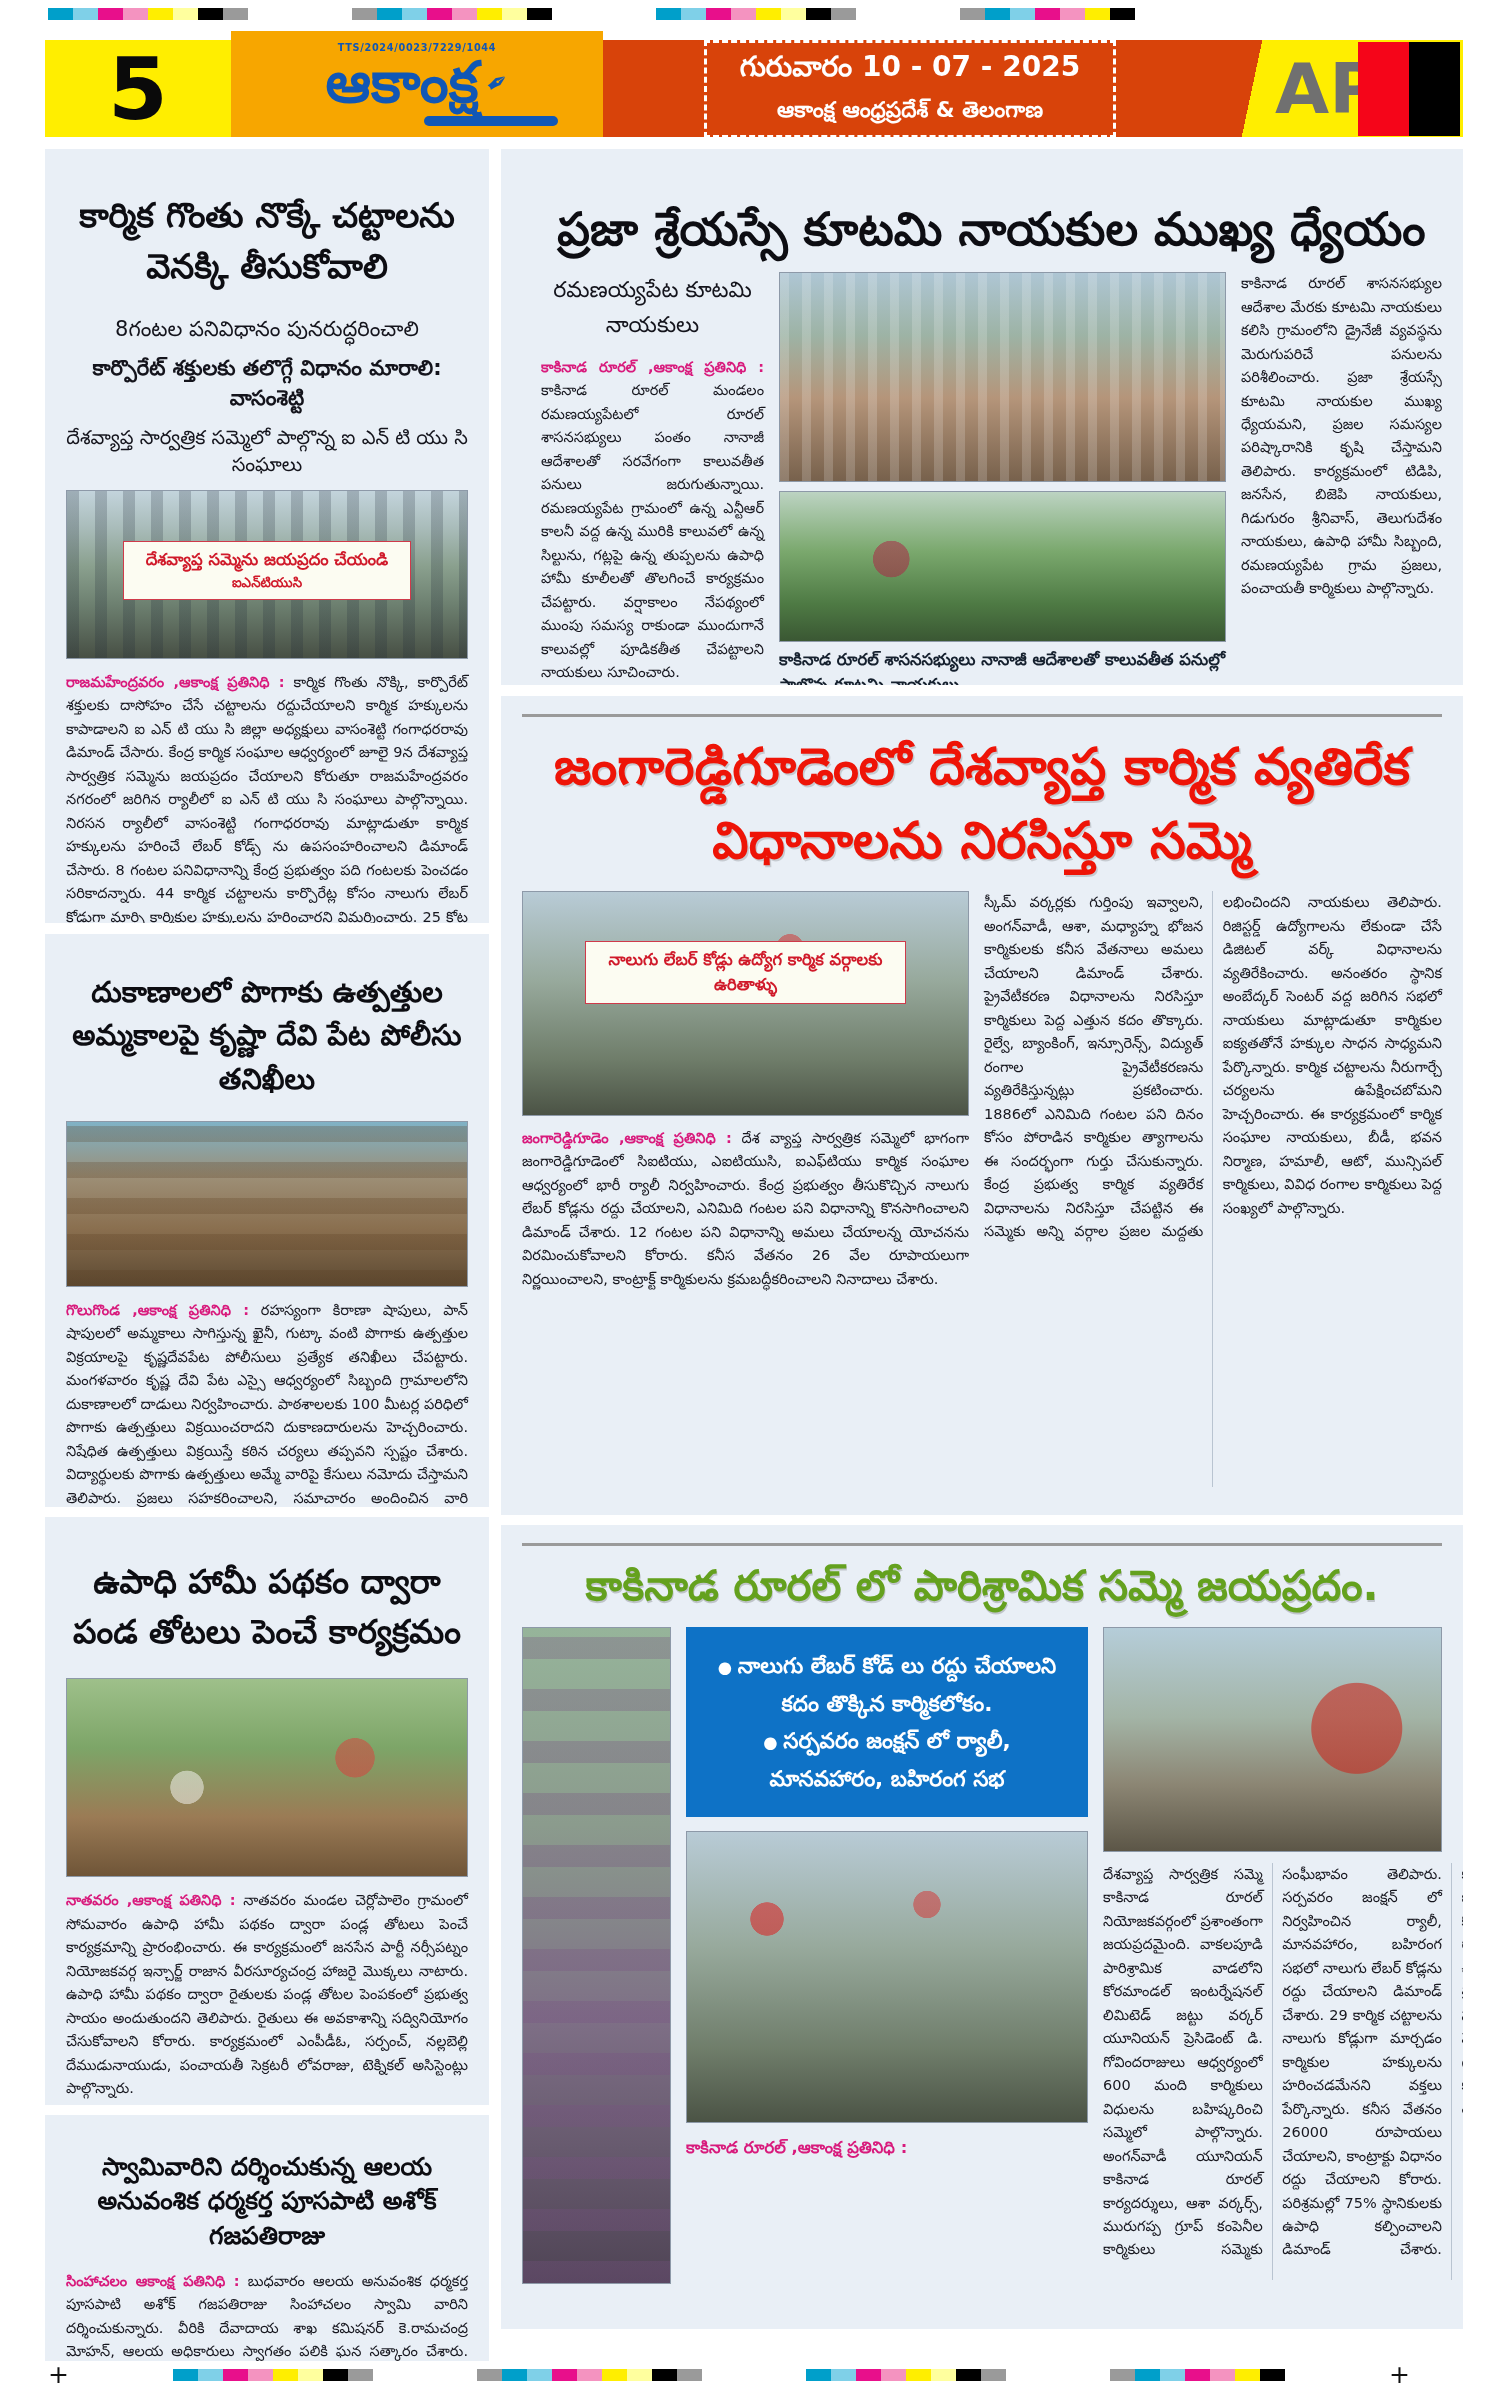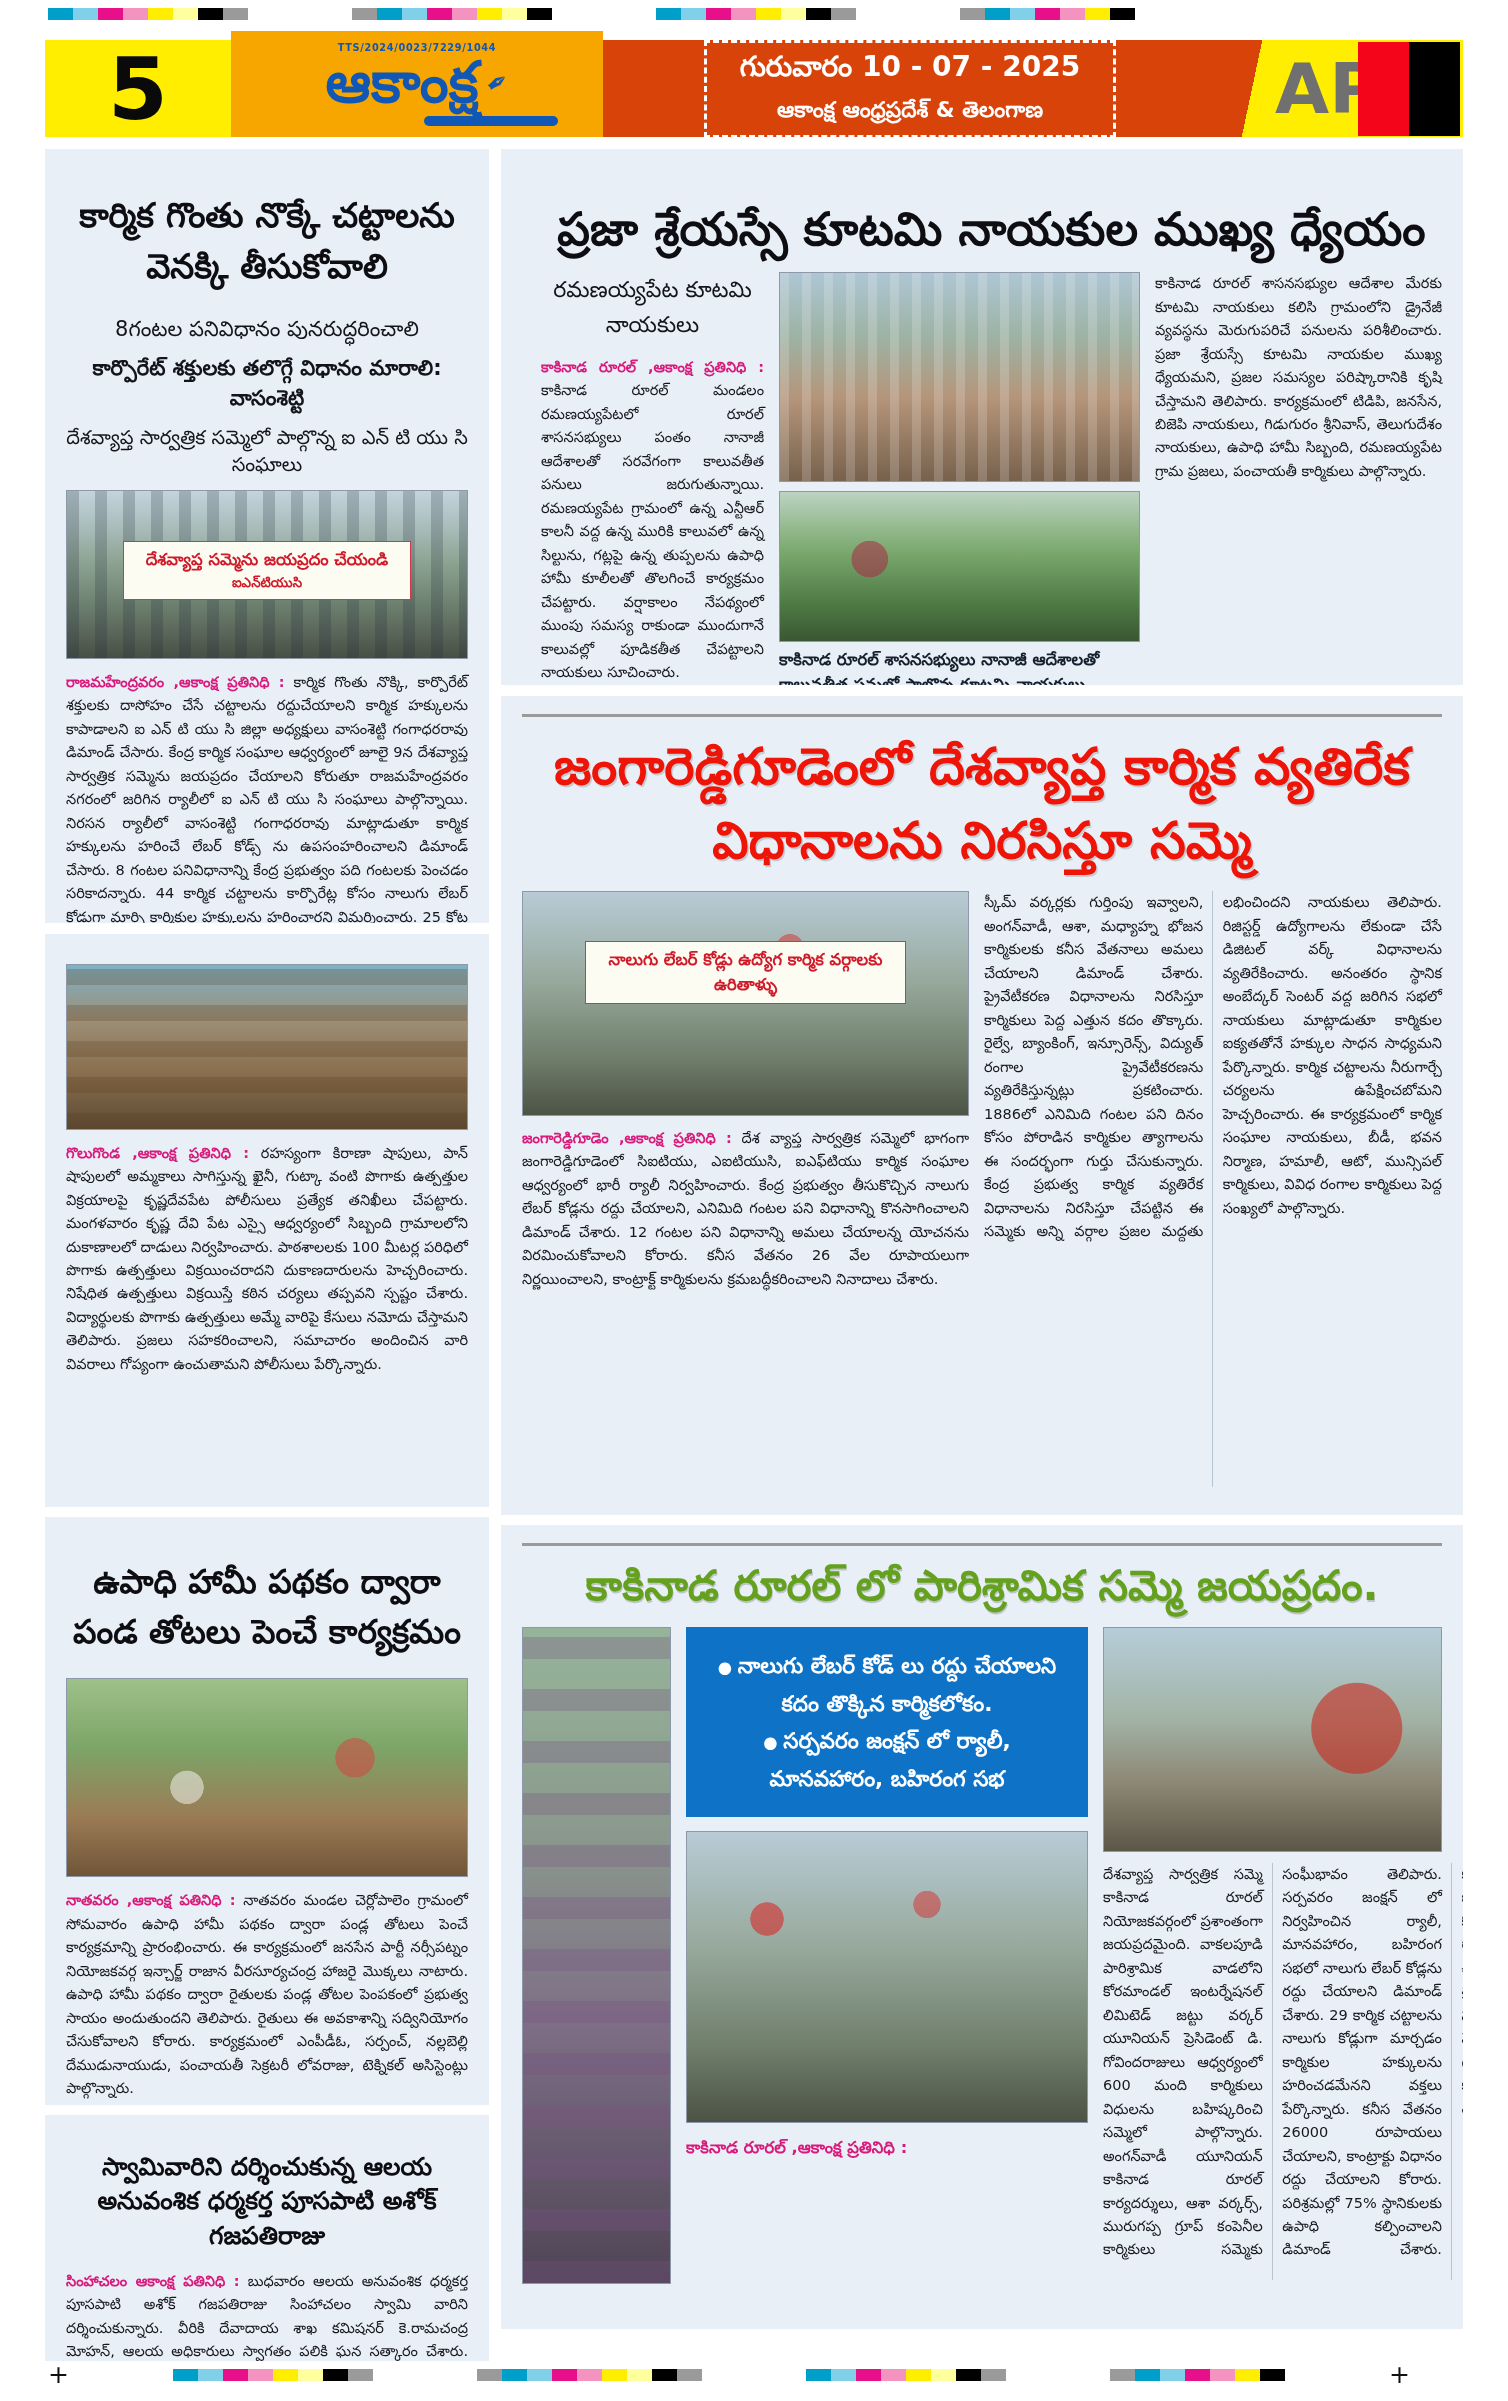--- a/index.html
+++ b/index.html
@@ -94,21 +94,21 @@
     radial-gradient(circle at 75% 45%,rgba(200,40,30,.6) 0 45px,rgba(0,0,0,0) 46px),
     linear-gradient(180deg,#b5cdd9 0%,#a3b4a6 40%,#8c8674 70%,#5c5647 100%);}
   .pbanner{position:absolute;left:14%;right:14%;top:30%;background:#fcfcf2;border:1.5px solid #cf3a4a;
            color:#d01a2a;text-align:center;font-weight:bold;font-size:16.4px;line-height:1.5;padding:6px 4.5px;}
   .pbanner .b2{font-size:13.4px;}
   .caption{font-size:16.4px;font-weight:bold;color:#15202e;line-height:1.5;margin-top:6px;}
 
   
   .row{display:flex;gap:15px;}
   .r1-kicker{width:223px;flex:none;}
-  .r1-photos{width:361px;flex:none;}
+  .r1-photos{width:447px;flex:none;}
   .r1-rest{flex:1;}
   .r2-left{width:447px;flex:none;}
   .r2-right{flex:1;}
   .r3-pa{width:149px;flex:none;}
   .r3-mid{width:402px;flex:none;display:flex;flex-direction:column;}
   .r3-right{flex:1;display:flex;flex-direction:column;}
   .bluebox{background:#0e72c6;color:#fff;padding:19.4px 18px;font-size:21.6px;font-weight:bold;
            line-height:1.75;text-align:center;}
   .bullet{display:block;}
   .bullet::before{content:"● ";font-size:16.4px;}
@@ -197,20 +197,21 @@
         <div class="photo ph-crowd" style="height:167px;">
           <div class="pbanner">
             <div>దేశవ్యాప్త సమ్మెను జయప్రదం చేయండి</div>
             <div class="b2">ఐఎన్‌టియుసి</div>
           </div>
         </div>
         <p class="body"><span class="dateline">రాజమహేంద్రవరం ,ఆకాంక్ష ప్రతినిధి :</span> <span>కార్మిక గొంతు నొక్కి, కార్పొరేట్ శక్తులకు దాసోహం చేసే చట్టాలను రద్దుచేయాలని కార్మిక హక్కులను కాపాడాలని ఐ ఎన్ టి యు సి జిల్లా అధ్యక్షులు వాసంశెట్టి గంగాధరరావు డిమాండ్ చేసారు. కేంద్ర కార్మిక సంఘాల ఆధ్వర్యంలో జూలై 9న దేశవ్యాప్త సార్వత్రిక సమ్మెను జయప్రదం చేయాలని కోరుతూ రాజమహేంద్రవరం నగరంలో జరిగిన ర్యాలీలో ఐ ఎన్ టి యు సి సంఘాలు పాల్గొన్నాయి. నిరసన ర్యాలీలో వాసంశెట్టి గంగాధరరావు మాట్లాడుతూ కార్మిక హక్కులను హరించే లేబర్ కోడ్స్ ను ఉపసంహరించాలని డిమాండ్ చేసారు. 8 గంటల పనివిధానాన్ని కేంద్ర ప్రభుత్వం పది గంటలకు పెంచడం సరికాదన్నారు. 44 కార్మిక చట్టాలను కార్పొరేట్ల కోసం నాలుగు లేబర్ కోడ్లుగా మార్చి కార్మికుల హక్కులను హరించారని విమర్శించారు. 25 కోట్ల మంది కార్మికులు సమ్మెలో పాల్గొన్నారని తెలిపారు. రాజేంద్ర, వర్మ, యానాదుల కోటి, రామానుజు, పుష్పరాజు, చిన్నారావు, ఎస్ బాబి, జయరాజు, పిళ్ల గోవిందరావు, కె.కె.బాబు, రమణ, సత్యనారాయణ మూర్తి, పిఎన్ గణేష్, తదితరులు పాల్గొన్నారు.</span></p>
       </article>
 
       <article class="card" style="height:573px;">
+        <h1 class="hl hl-l2">దుకాణాలలో పొగాకు ఉత్పత్తుల అమ్మకాలపై కృష్ణా దేవి పేట పోలీసు తనిఖీలు</h1>
         <div class="photo ph-shop" style="height:164px;"></div>
         <p class="body"><span class="dateline">గొలుగొండ ,ఆకాంక్ష ప్రతినిధి :</span> <span>రహస్యంగా కిరాణా షాపులు, పాన్ షాపులలో అమ్మకాలు సాగిస్తున్న ఖైనీ, గుట్కా వంటి పొగాకు ఉత్పత్తుల విక్రయాలపై కృష్ణదేవపేట పోలీసులు ప్రత్యేక తనిఖీలు చేపట్టారు. మంగళవారం కృష్ణ దేవి పేట ఎస్సై ఆధ్వర్యంలో సిబ్బంది గ్రామాలలోని దుకాణాలలో దాడులు నిర్వహించారు. పాఠశాలలకు 100 మీటర్ల పరిధిలో పొగాకు ఉత్పత్తులు విక్రయించరాదని దుకాణదారులను హెచ్చరించారు. నిషేధిత ఉత్పత్తులు విక్రయిస్తే కఠిన చర్యలు తప్పవని స్పష్టం చేశారు. విద్యార్థులకు పొగాకు ఉత్పత్తులు అమ్మే వారిపై కేసులు నమోదు చేస్తామని తెలిపారు. ప్రజలు సహకరించాలని, సమాచారం అందించిన వారి వివరాలు గోప్యంగా ఉంచుతామని పోలీసులు పేర్కొన్నారు.</span></p>
       </article>
 
       <article class="card" style="height:588px;">
         <h1 class="hl hl-l3">ఉపాధి హామీ పథకం ద్వారా పండ తోటలు పెంచే కార్యక్రమం</h1>
         <div class="photo ph-field" style="height:197px;"></div>
         <p class="body"><span class="dateline">నాతవరం ,ఆకాంక్ష పతినిధి :</span> <span>నాతవరం మండల చెర్లోపాలెం గ్రామంలో సోమవారం ఉపాధి హామీ పథకం ద్వారా పండ్ల తోటలు పెంచే కార్యక్రమాన్ని ప్రారంభించారు. ఈ కార్యక్రమంలో జనసేన పార్టీ నర్సీపట్నం నియోజకవర్గ ఇన్చార్జ్ రాజాన వీరసూర్యచంద్ర హాజరై మొక్కలు నాటారు. ఉపాధి హామీ పథకం ద్వారా రైతులకు పండ్ల తోటల పెంపకంలో ప్రభుత్వ సాయం అందుతుందని తెలిపారు. రైతులు ఈ అవకాశాన్ని సద్వినియోగం చేసుకోవాలని కోరారు. కార్యక్రమంలో ఎంపీడీఓ, సర్పంచ్, నల్లబెల్లి దేముడునాయుడు, పంచాయతీ సెక్రటరీ లోవరాజు, టెక్నికల్ అసిస్టెంట్లు పాల్గొన్నారు.</span></p>
       </article>
 

